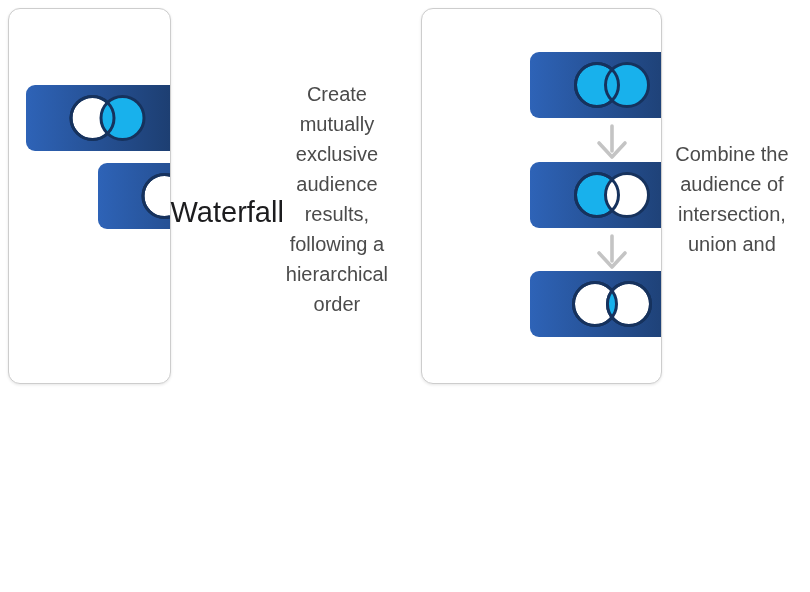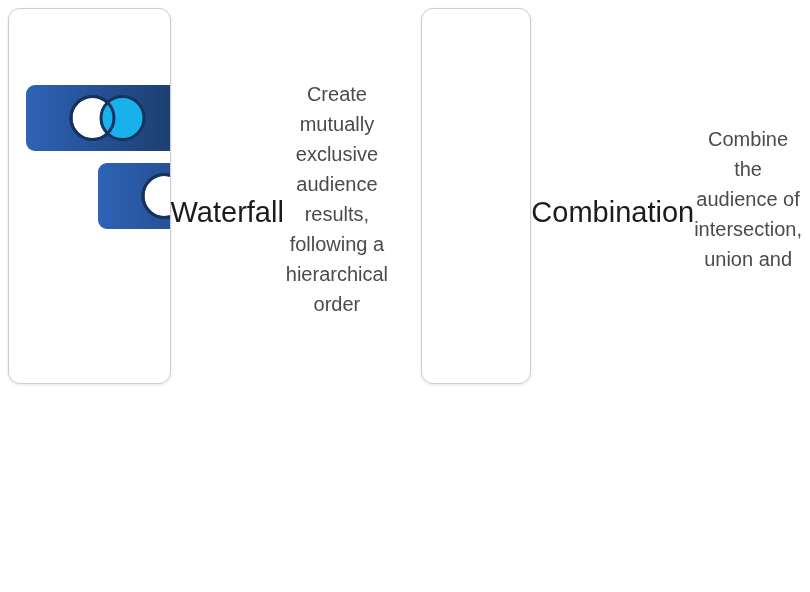--- a/index.html
+++ b/index.html
@@ -148,20 +148,19 @@
           <rect x="108" y="262" width="164" height="66" rx="9" fill="url(#gradR)"></rect>
           <circle cx="173" cy="295" r="21.5" fill="#ffffff" stroke="#16325d" stroke-width="3"></circle>
           <circle cx="207" cy="295" r="21.5" fill="#ffffff" stroke="#16325d" stroke-width="3"></circle>
           <circle cx="207" cy="295" r="21.5" fill="#18b1ec" clip-path="url(#lensClip)"></circle>
           <circle cx="173" cy="295" r="21.5" fill="none" stroke="#16325d" stroke-width="3"></circle>
           <circle cx="207" cy="295" r="21.5" fill="none" stroke="#16325d" stroke-width="3"></circle>
         </g>
       </svg>
     </div>
 
-    <div class="option-title">Combination</div>
     <div class="option-desc">
       <div>Combine the audience of</div>
       <div>intersection, union and</div>
     </div>
   </div>
 
 </div>
 
 </body></html>

